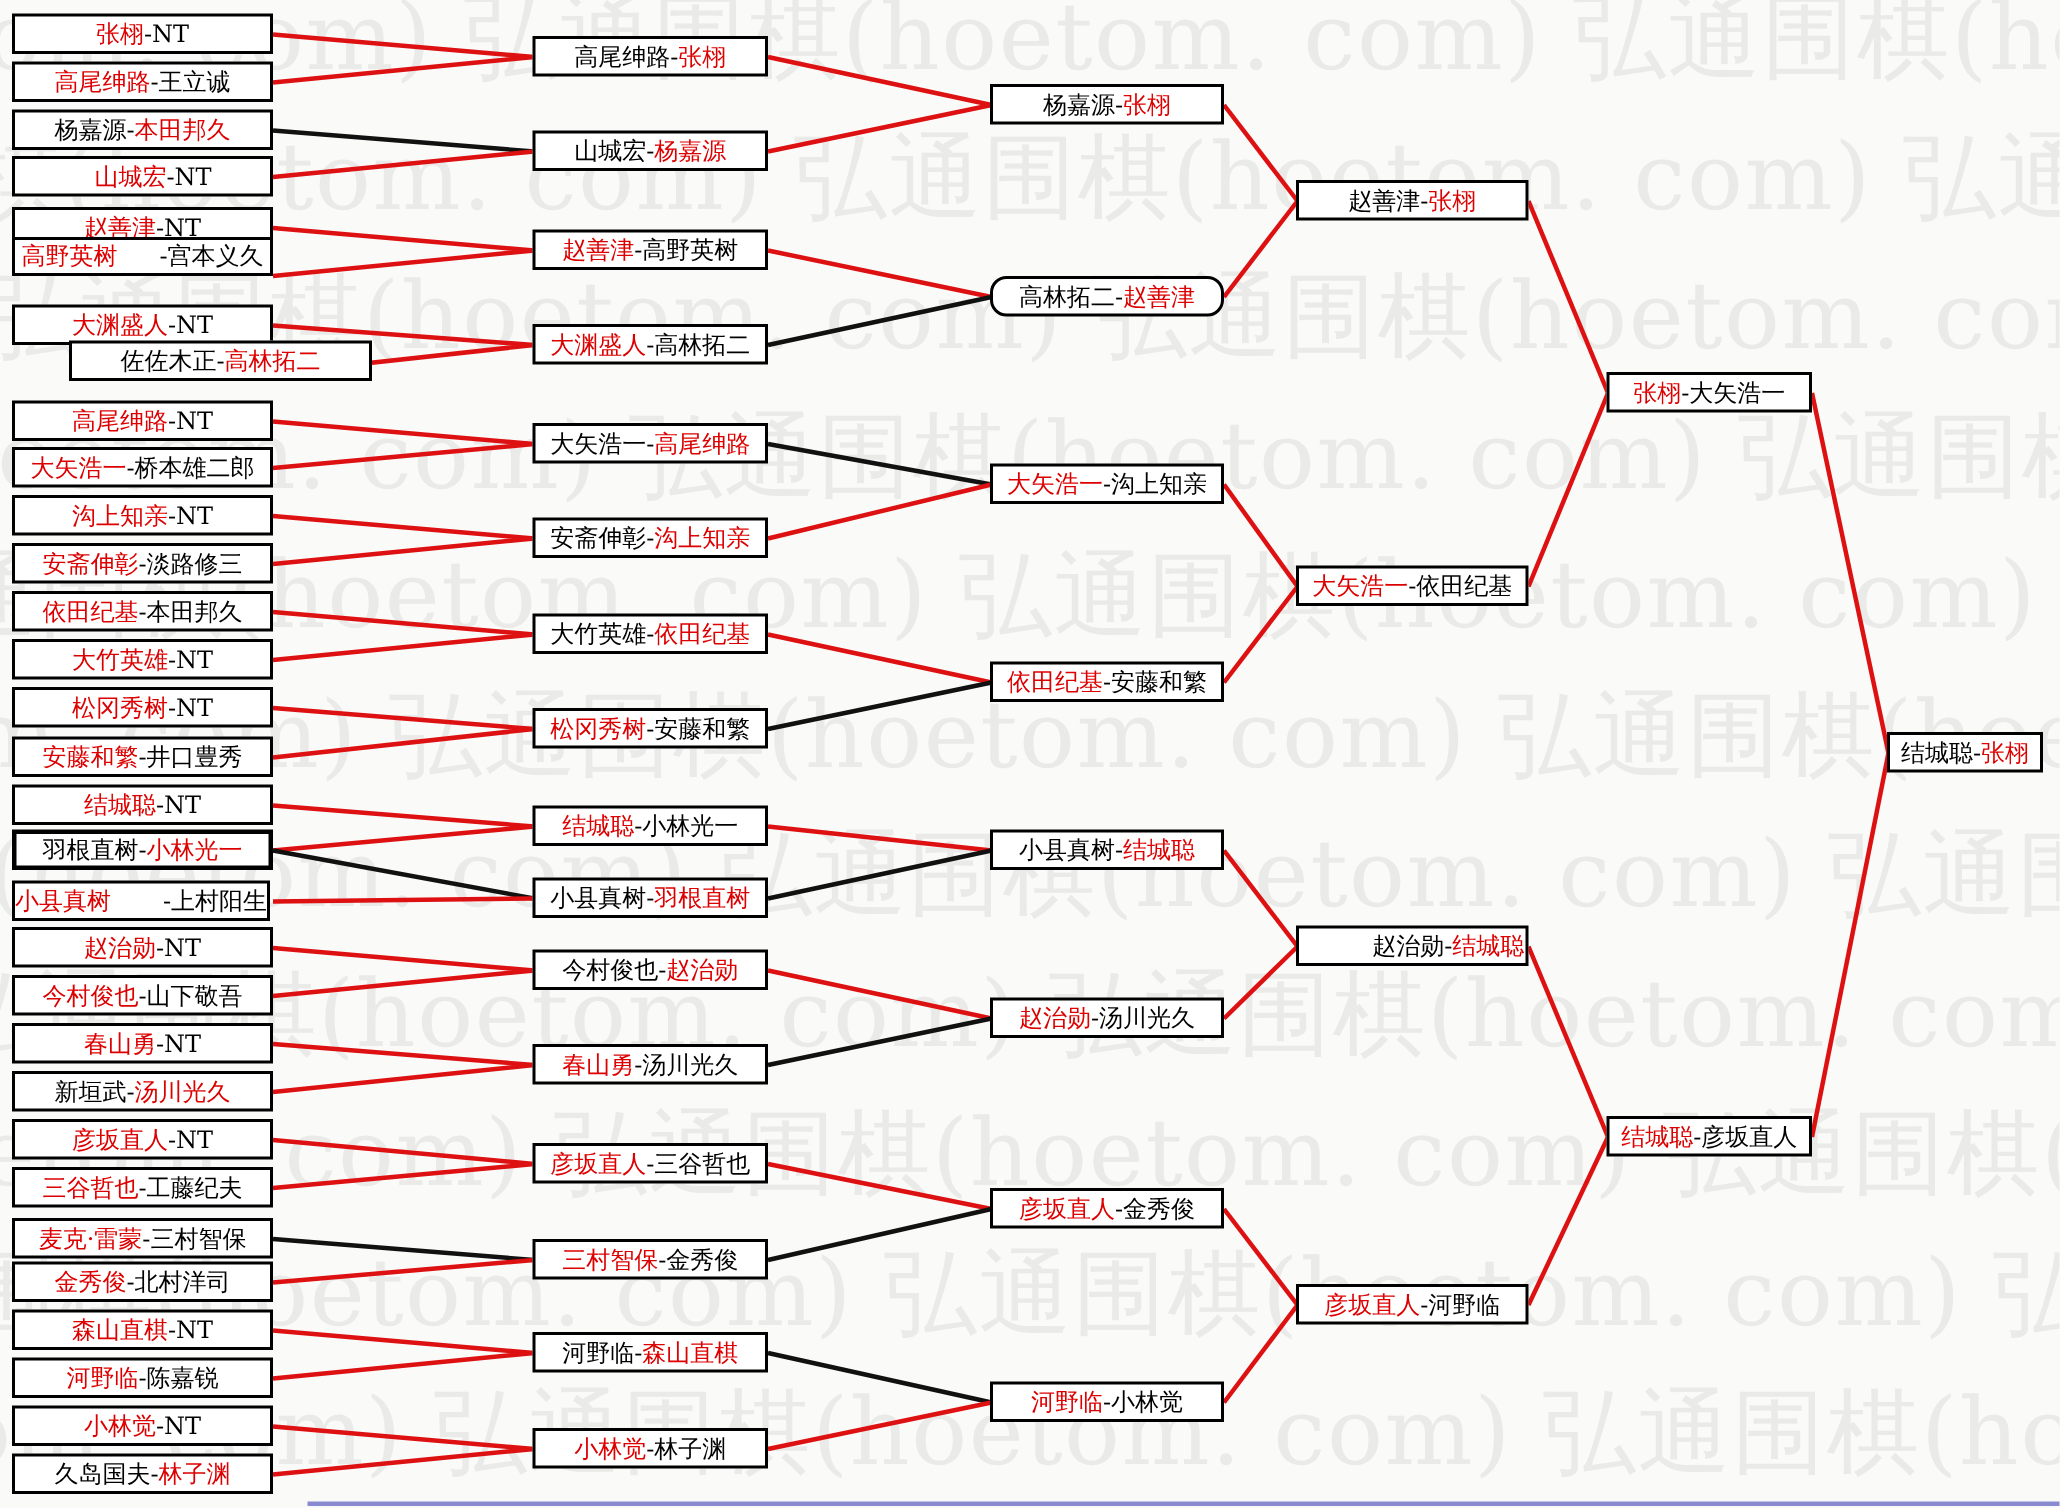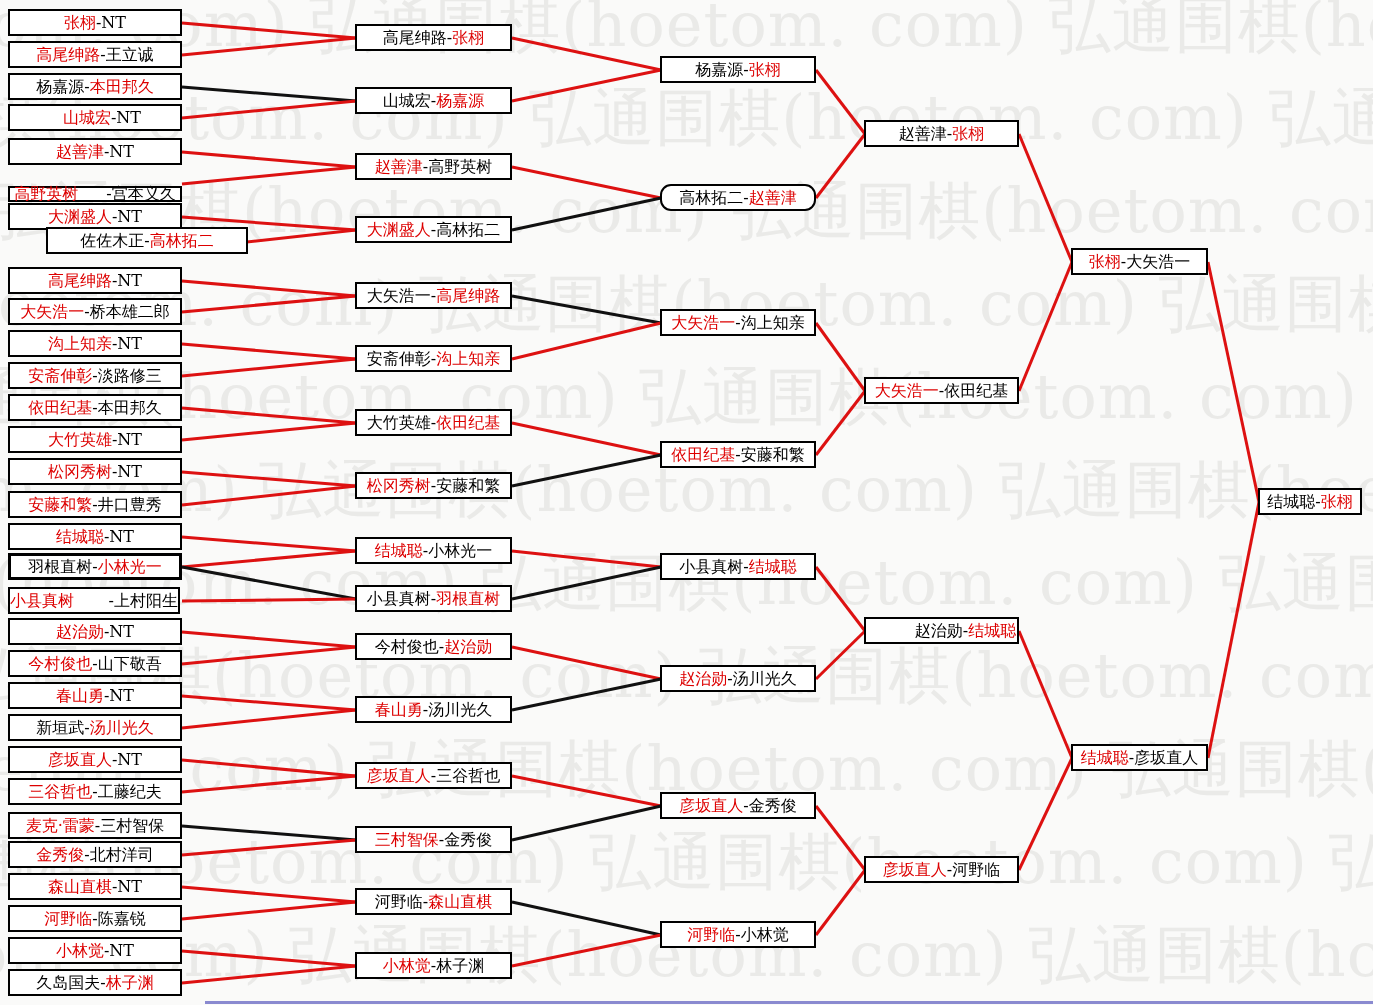--- a/index.html
+++ b/index.html
@@ -124,21 +124,21 @@
       <span class="p-red">本田邦久</span>
     </div>
     <div class="match-box" style="left: 8px; top: 104px; width: 174px; height: 27px; padding-left: 14px;">
       <span class="p-red">山城宏</span>
       <span class="p-black">-NT</span>
     </div>
     <div class="match-box" style="left: 8px; top: 138px; width: 174px; height: 27px;">
       <span class="p-red">赵善津</span>
       <span class="p-black">-NT</span>
     </div>
-    <div class="match-box" style="left: 8px; top: 186px; width: 174px; height: 16px; gap: 28px;">
+    <div class="match-box" style="left: 8px; top: 158px; width: 174px; height: 26px; gap: 28px;">
       <span class="p-red">高野英树</span>
       <span class="p-black">-宫本义久</span>
     </div>
     <div class="match-box" style="left: 8px; top: 203px; width: 174px; height: 27px;">
       <span class="p-red">大渊盛人</span>
       <span class="p-black">-NT</span>
     </div>
     <div class="match-box" style="left: 8px; top: 227px; width: 202px; height: 27px; margin-left: 38px;">
       <span class="p-black">佐佐木正-</span>
       <span class="p-red">高林拓二</span>

